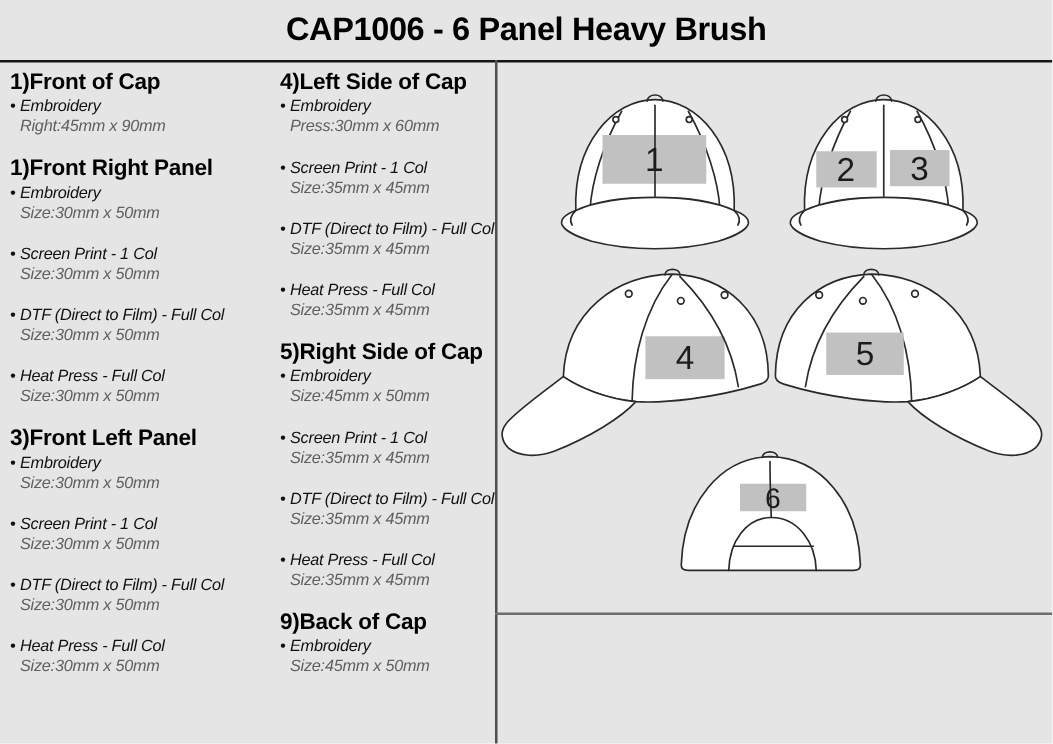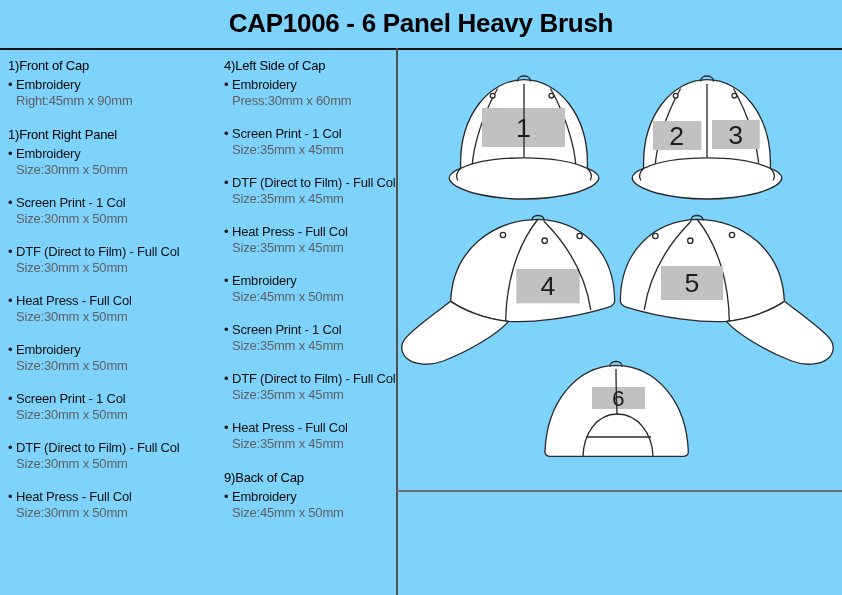--- a/index.html
+++ b/index.html
@@ -1,37 +1,37 @@
 <!DOCTYPE html>
 <html><head>
 <meta charset="utf-8">
 <style>
   html,body{margin:0;padding:0;background:#fff;}
   #page{
-    position:relative;width:842px;height:595px;background:#7dd3fc;overflow:hidden;
+    position:relative;width:842px;height:595px;background:#e5e5e5;overflow:hidden;
     font-family:"Liberation Sans", sans-serif;color:#000;
   }
   .page-title{
     position:absolute;top:8px;left:0;width:842px;text-align:center;
     font-size:26px;font-weight:bold;letter-spacing:-0.3px;color:#000;
   }
   .title-rule{position:absolute;top:48px;left:0;width:842px;height:2px;background:#161616;}
   .v-divider{position:absolute;top:48px;left:396px;width:2px;height:547px;background:#4f4f4f;}
   .h-divider{position:absolute;top:490px;left:396px;width:446px;height:2px;background:#6e6e6e;}
 
   .text-col{position:absolute;top:57px;}
   #col-left{left:8px;width:186px;}
   #col-mid{left:200px;width:194px;margin-left:24px;}
 
   .section-heading{
-    font-size:13px;font-weight:normal;letter-spacing:-0.2px;
+    font-size:18px;font-weight:bold;letter-spacing:-0.2px;
     margin:8px 0 3px 0;line-height:17px;color:#000;
   }
   .section:first-child .section-heading{margin-top:0;}
-  .option{margin-bottom:18px;}
+  .option{margin-bottom:18px;font-style:italic;}
   .method-line{font-size:13px;line-height:15.5px;letter-spacing:-0.2px;color:#101010;}
   .bullet{display:inline-block;width:8px;}
   .size-line{font-size:13px;line-height:15.5px;letter-spacing:-0.2px;color:#5f5f5f;padding-left:8px;}
 
   .cap{position:absolute;}
   #cap-front{left:440px;top:65px;}
   #cap-front-panels{left:623px;top:65px;}
   #cap-left-side{left:398px;top:210px;}
   #cap-right-side{left:612px;top:210px;}
   #cap-back{left:540px;top:352px;}
@@ -76,20 +76,21 @@
       <div class="option">
         <div class="method-line"><span class="bullet">•</span><span>DTF (Direct to Film) - Full Col</span></div>
         <div class="size-line">Size:30mm x 50mm</div>
       </div>
       <div class="option">
         <div class="method-line"><span class="bullet">•</span><span>Heat Press - Full Col</span></div>
         <div class="size-line">Size:30mm x 50mm</div>
       </div>
     </div>
     <div class="section">
+      <div class="section-heading">3)Front Left Panel</div>
       <div class="option">
         <div class="method-line"><span class="bullet">•</span><span>Embroidery</span></div>
         <div class="size-line">Size:30mm x 50mm</div>
       </div>
       <div class="option">
         <div class="method-line"><span class="bullet">•</span><span>Screen Print - 1 Col</span></div>
         <div class="size-line">Size:30mm x 50mm</div>
       </div>
       <div class="option">
         <div class="method-line"><span class="bullet">•</span><span>DTF (Direct to Film) - Full Col</span></div>
@@ -116,20 +117,21 @@
       <div class="option">
         <div class="method-line"><span class="bullet">•</span><span>DTF (Direct to Film) - Full Col</span></div>
         <div class="size-line">Size:35mm x 45mm</div>
       </div>
       <div class="option">
         <div class="method-line"><span class="bullet">•</span><span>Heat Press - Full Col</span></div>
         <div class="size-line">Size:35mm x 45mm</div>
       </div>
     </div>
     <div class="section">
+      <div class="section-heading">5)Right Side of Cap</div>
       <div class="option">
         <div class="method-line"><span class="bullet">•</span><span>Embroidery</span></div>
         <div class="size-line">Size:45mm x 50mm</div>
       </div>
       <div class="option">
         <div class="method-line"><span class="bullet">•</span><span>Screen Print - 1 Col</span></div>
         <div class="size-line">Size:35mm x 45mm</div>
       </div>
       <div class="option">
         <div class="method-line"><span class="bullet">•</span><span>DTF (Direct to Film) - Full Col</span></div>

